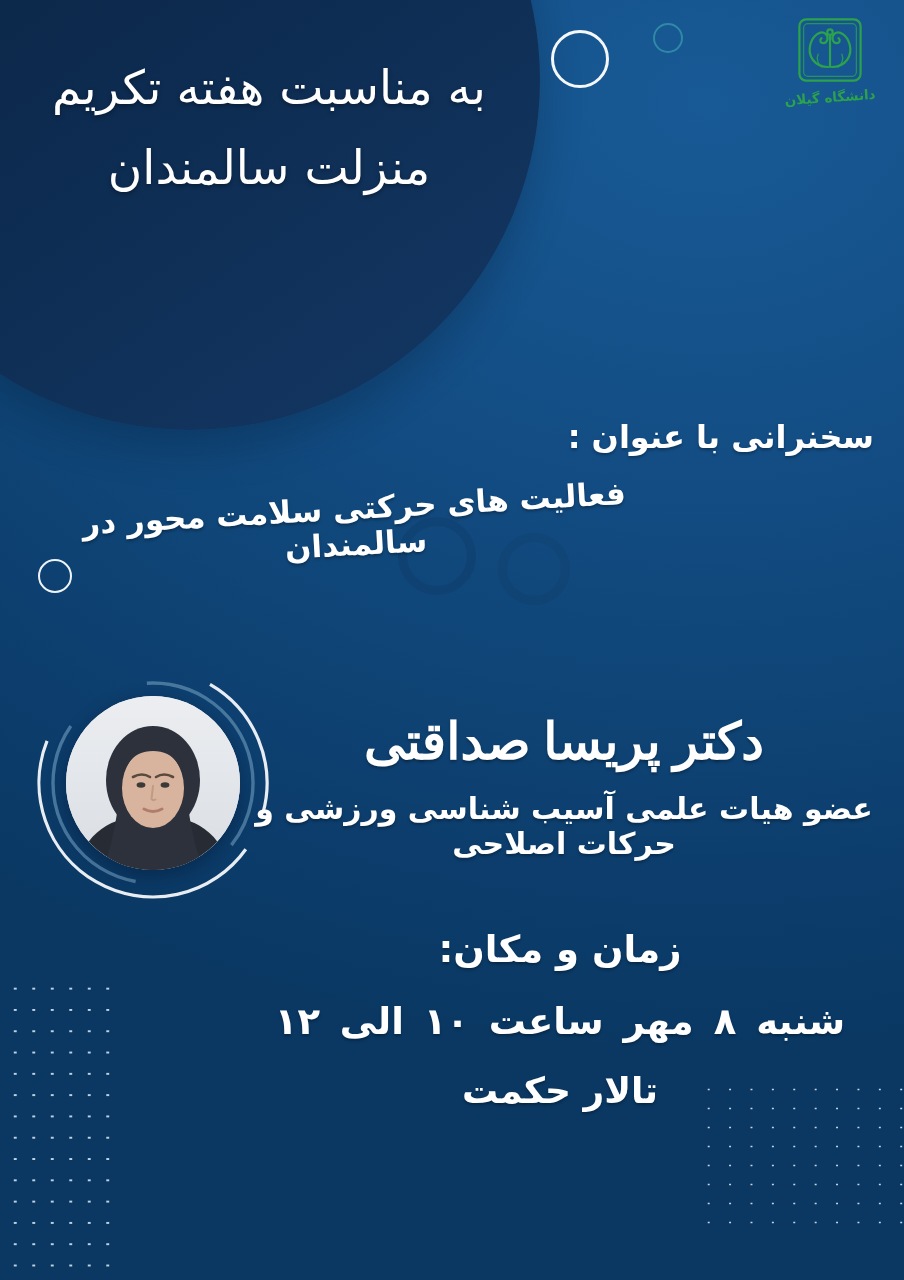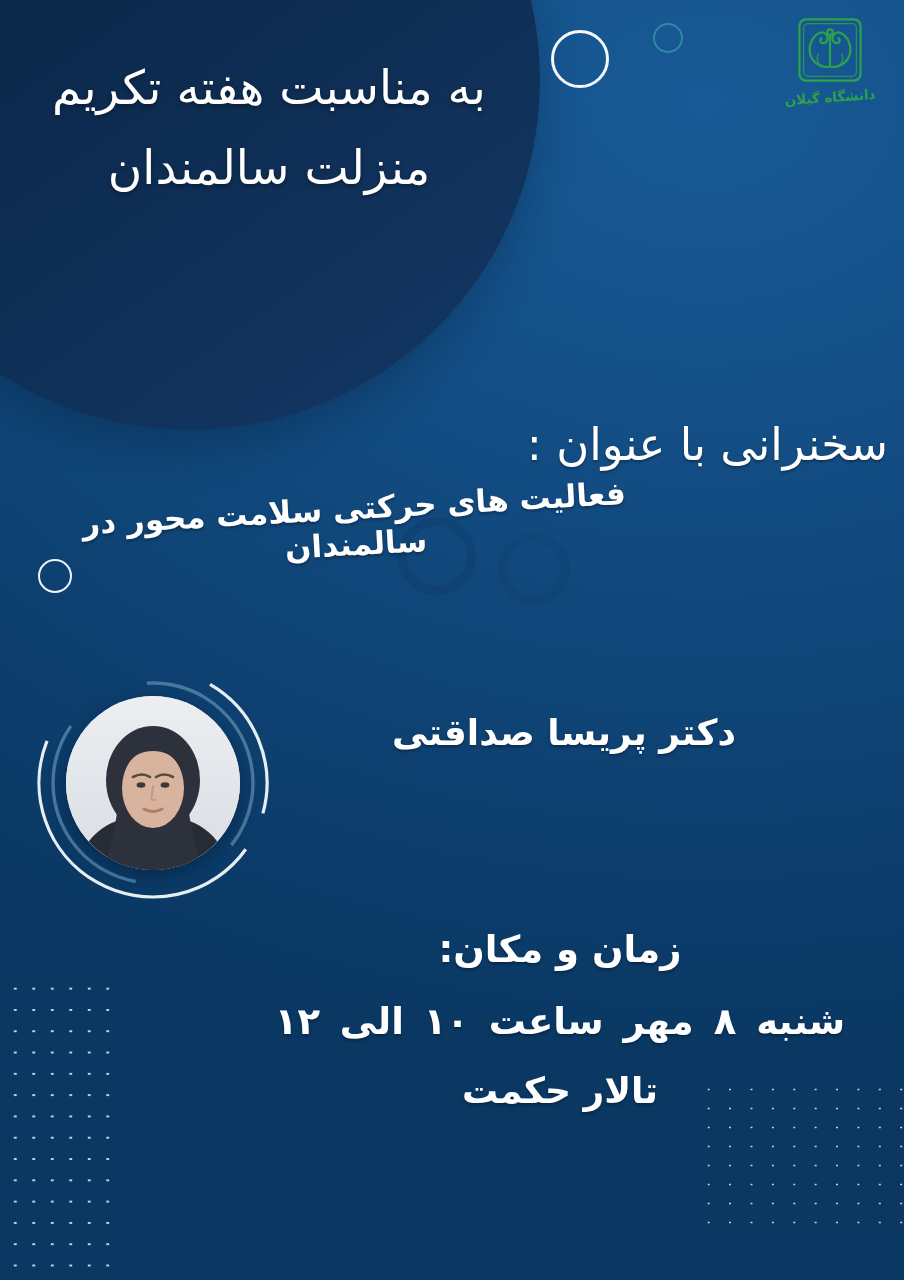--- a/index.html
+++ b/index.html
@@ -52,42 +52,42 @@
     letter-spacing:.5px; transform:rotate(-4deg);
   }
 
   
   .title {
     position:absolute; left:38px; top:48px; width:462px;
     text-align:center; font-weight:normal; font-size:47px; line-height:80px;
     text-shadow:0 2px 4px rgba(0,0,0,.35);
   }
   .lecture-label {
-    position:absolute; top:418px; right:16px;
-    font-size:45px; font-weight:normal;
+    position:absolute; top:418px; right:30px;
+    font-size:32px; font-weight:bold;
     text-shadow:0 2px 3px rgba(0,0,0,.3);
   }
   .lecture-topic {
     position:absolute; top:490px; left:62px; width:586px;
     text-align:center; font-size:31px; font-weight:bold;
     transform:rotate(-3.2deg);
     text-shadow:0 2px 3px rgba(0,0,0,.3);
   }
 
   .speaker-photo-arcs { position:absolute; left:18px; top:648px; width:270px; height:270px; }
   .speaker-photo {
     position:absolute; left:66px; top:696px; width:174px; height:174px;
     border-radius:50%; overflow:hidden; background:#e9ebee;
     box-shadow:0 6px 18px rgba(3,15,35,.35);
   }
   .speaker-text {
     position:absolute; left:248px; top:712px; width:632px;
     text-align:center; text-shadow:0 2px 3px rgba(0,0,0,.3);
   }
-  .speaker-name { font-size:36px; font-weight:bold; margin-bottom:20px; }
+  .speaker-name { font-size:51px; font-weight:bold; margin-bottom:20px;font-family:Liberation Serif, serif; }
   .speaker-affiliation { font-size:30px; font-weight:bold; }
 
   .schedule {
     position:absolute; left:210px; top:928px; width:700px;
     text-align:center; text-shadow:0 2px 3px rgba(0,0,0,.3);
   }
   .schedule-label { font-size:37px; font-weight:bold; margin-bottom:29px; }
   .schedule-datetime { font-size:37px; font-weight:bold; margin-bottom:27px; word-spacing:7px; }
   .schedule-venue { font-size:36px; font-weight:bold; }
 </style>
@@ -153,20 +153,21 @@
       <path d="M90,81 Q98,76 107,81" stroke="#5a4a3e" stroke-width="2.6" fill="none" stroke-linecap="round"></path>
       <ellipse cx="75" cy="89" rx="4.4" ry="2.7" fill="#3b3a38"></ellipse>
       <ellipse cx="99" cy="89" rx="4.4" ry="2.7" fill="#3b3a38"></ellipse>
       <path d="M87,90 L85.5,103 Q87,105 89.5,103.5" stroke="#c09a82" stroke-width="2" fill="none" stroke-linecap="round"></path>
       <path d="M78,113 Q87,118 96,113" stroke="#b07d6d" stroke-width="3" fill="none" stroke-linecap="round"></path>
     </svg>
   </div>
 
   <div class="speaker-text">
     <div class="speaker-name">دکتر پریسا صداقتی</div>
+    <div class="speaker-affiliation">عضو هیات علمی آسیب شناسی ورزشی و حرکات اصلاحی</div>
   </div>
 
   <div class="schedule">
     <div class="schedule-label">زمان و مکان:</div>
     <div class="schedule-datetime">شنبه ۸ مهر ساعت ۱۰ الی ۱۲</div>
     <div class="schedule-venue">تالار حکمت</div>
   </div>
 
 </div>
 

